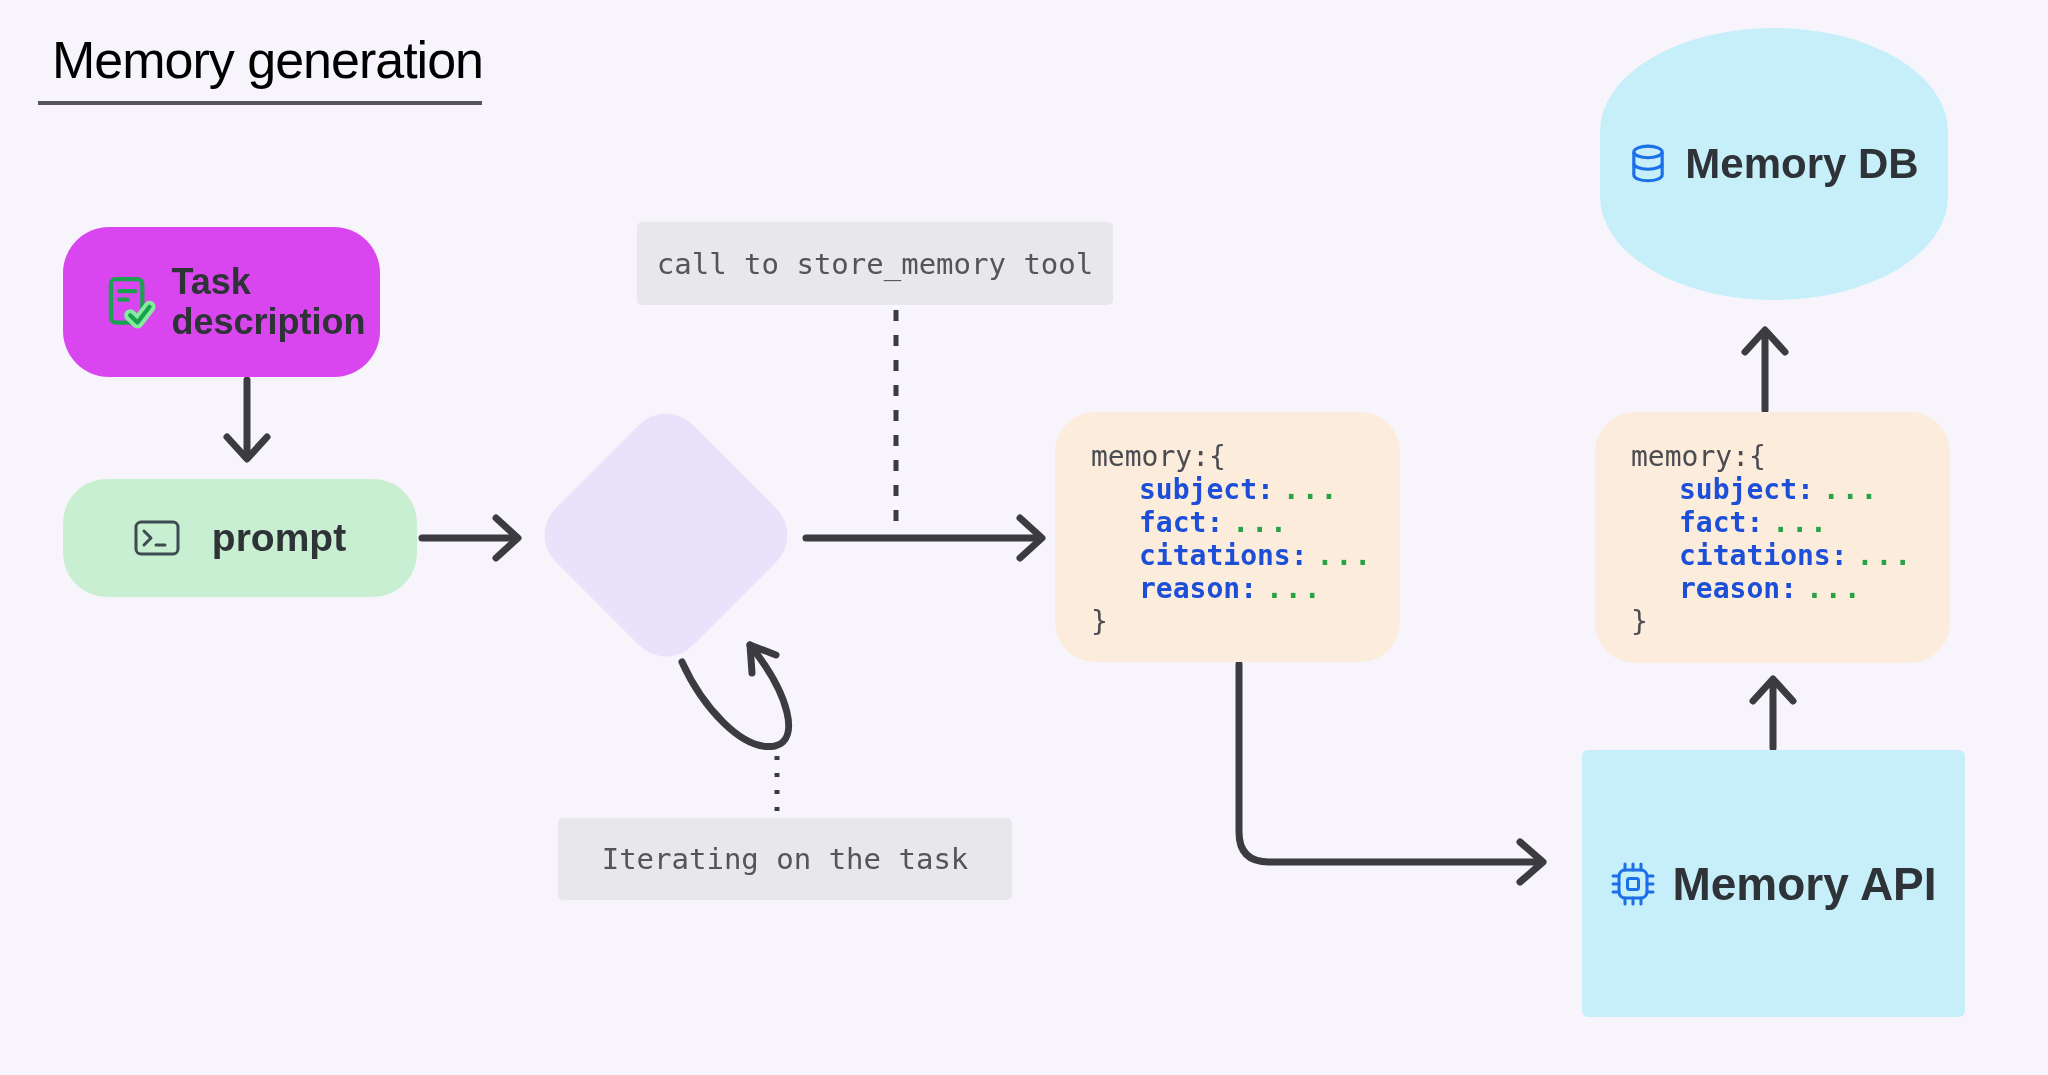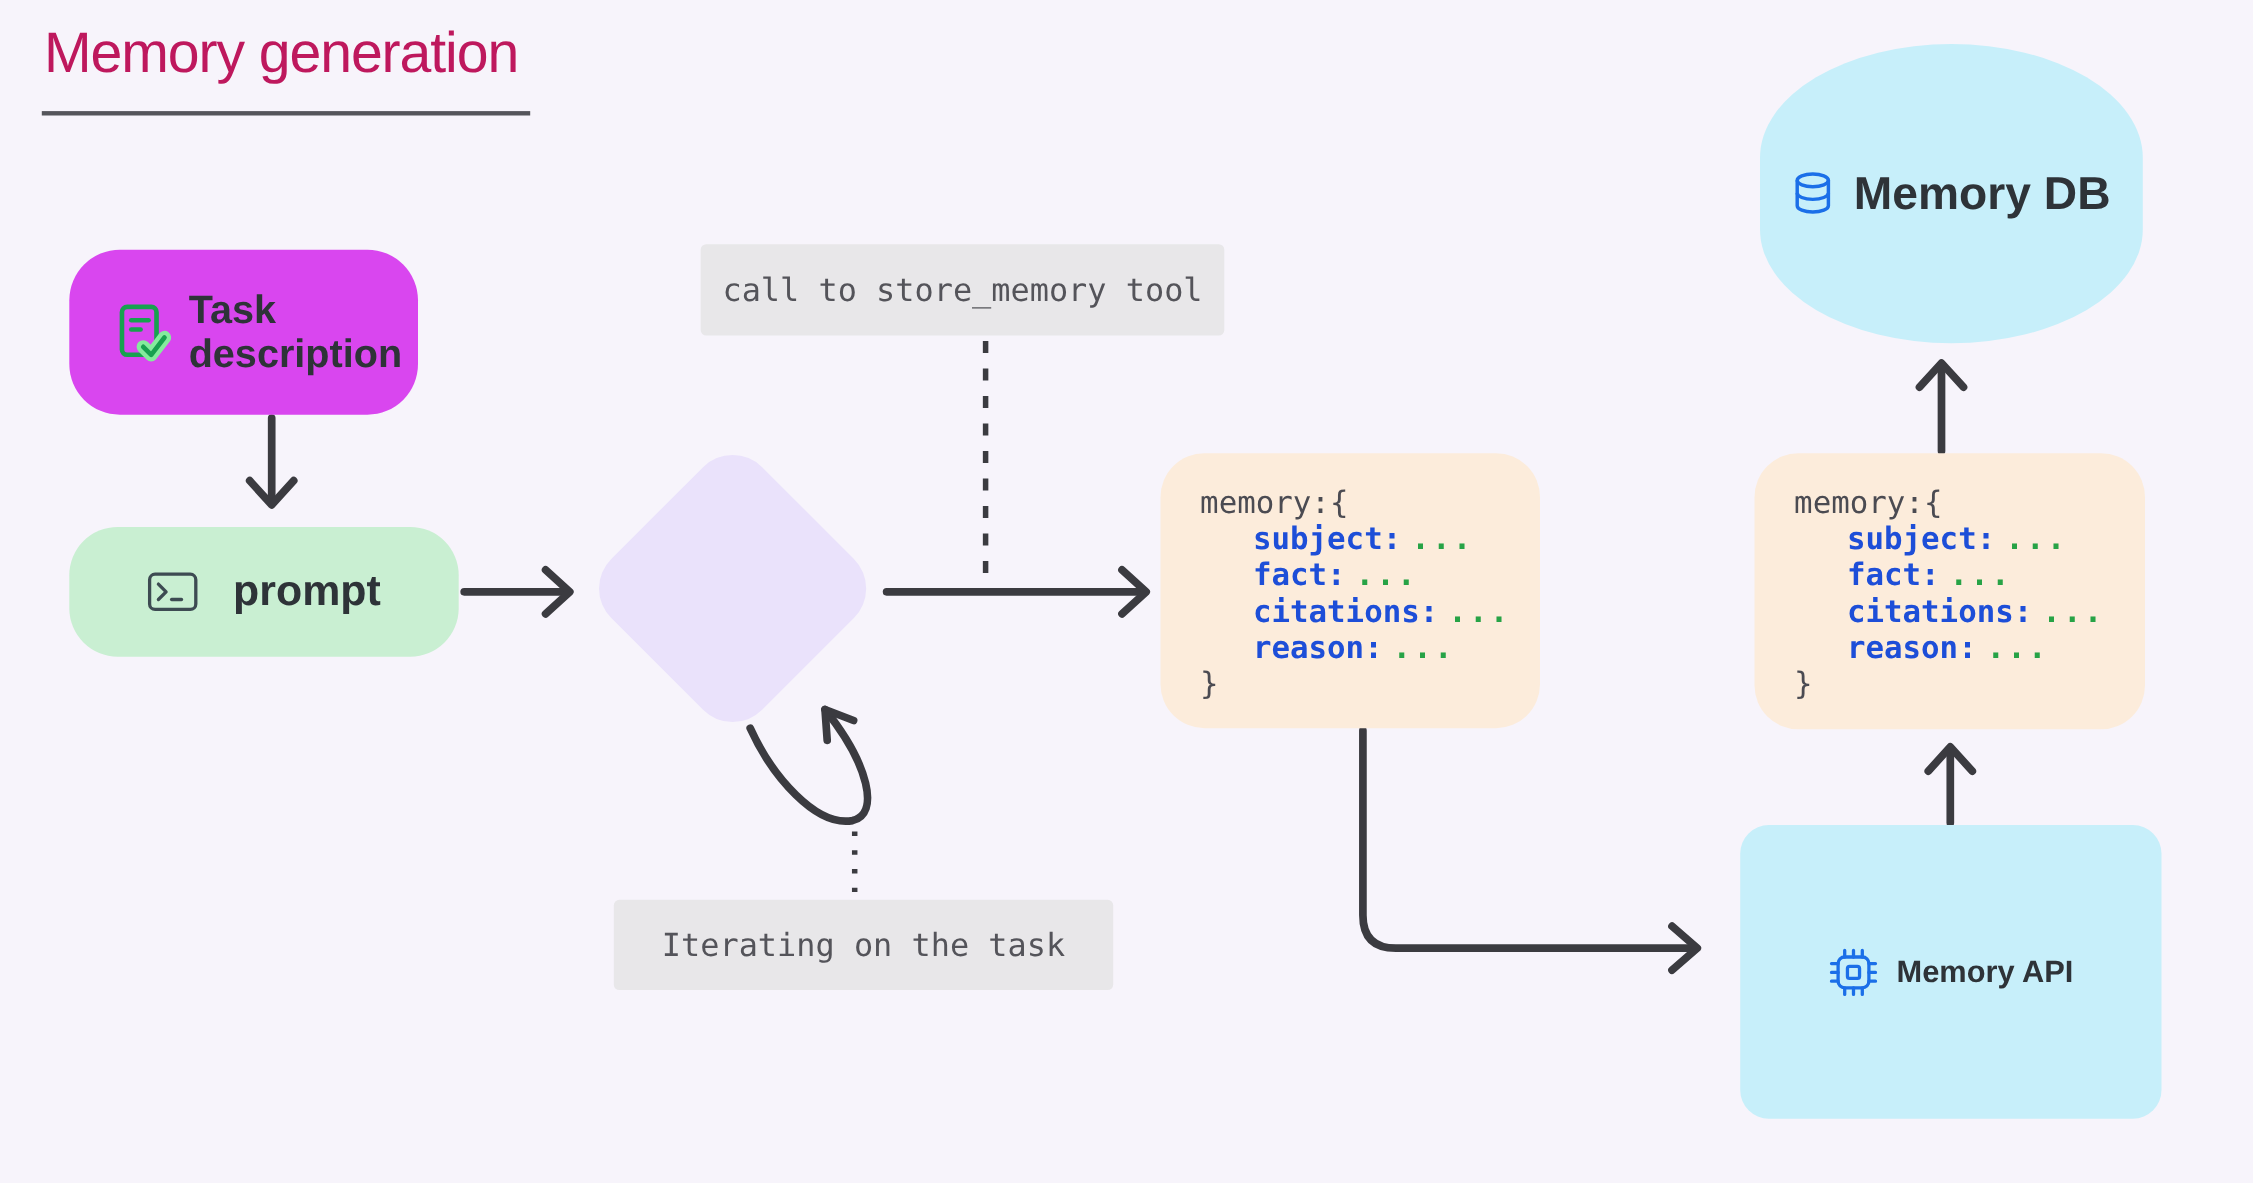--- a/index.html
+++ b/index.html
@@ -8,22 +8,22 @@
     background:#f7f4fb;
     font-family:"Liberation Sans",sans-serif;
   }
   .canvas{position:absolute;inset:0;}
   svg.arrow-layer{position:absolute;left:0;top:0;pointer-events:none;}
   .arrow{stroke:#3b3b40;stroke-width:7;fill:none;stroke-linecap:round;stroke-linejoin:round;}
   .dashline{stroke:#3b3b40;stroke-width:5;fill:none;stroke-dasharray:11 14;stroke-linecap:butt;}
   .dotline{stroke:#3b3b40;stroke-width:5;fill:none;stroke-dasharray:4 13;stroke-linecap:butt;}
 
   .page-title{
-    position:absolute;left:40px;top:18px;margin:0;
-    font-size:52px;font-weight:500;letter-spacing:-1px;color:#be185d;
+    position:absolute;left:40px;top:18px;margin:12px;
+    font-size:52px;font-weight:500;letter-spacing:-1px;color:#000000;
   }
   .title-underline{position:absolute;left:38px;top:101px;width:444px;height:4px;background:#55555b;}
 
   .node{
     position:absolute;display:flex;align-items:center;justify-content:center;
     font-weight:700;color:#2e3338;
   }
   .node .icon{flex:0 0 auto;display:flex;align-items:center;}
 
   .task-node{left:63px;top:227px;width:317px;height:150px;background:#d946ef;border-radius:46px;
@@ -50,24 +50,24 @@
     font-family:"DejaVu Sans Mono","Liberation Mono",monospace;
     font-size:28px;line-height:33px;color:#4b4b52;
     box-sizing:border-box;padding:28px 12px 0 36px;white-space:nowrap;
   }
   .code-box-1{left:1055px;top:412px;width:345px;height:250px;}
   .code-box-2{left:1595px;top:412px;width:355px;height:251px;}
   .code-line{padding-left:48px;}
   .ckey{color:#1d4ed8;font-weight:700;}
   .cval{color:#27a346;font-weight:700;letter-spacing:2px;margin-left:9px;}
 
-  .db-node{left:1600px;top:40px;width:348px;height:272px;background:#c7effa;
+  .db-node{left:1600px;top:28px;width:348px;height:272px;background:#c7effa;
     border-radius:50% / 38%;font-size:42px;gap:18px;}
   .api-node{left:1582px;top:750px;width:383px;height:267px;background:#c7effa;
-    border-radius:26px;font-size:28px;gap:16px;}
+    border-radius:6px;font-size:46px;gap:16px;}
 </style>
 </head>
 <body>
 
 <div class="canvas">
 
   <svg class="arrow-layer" width="2048" height="1075" viewBox="0 0 2048 1075">
 
     <g>
       <path class="arrow" d="M247 380 V452"></path>

